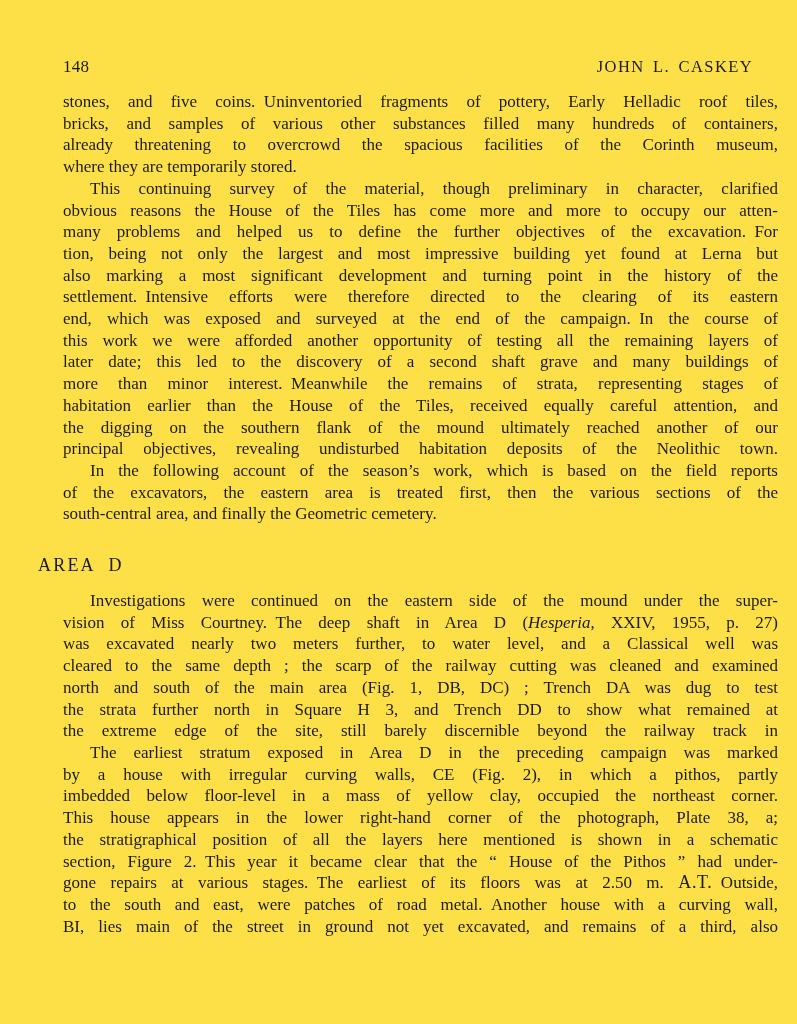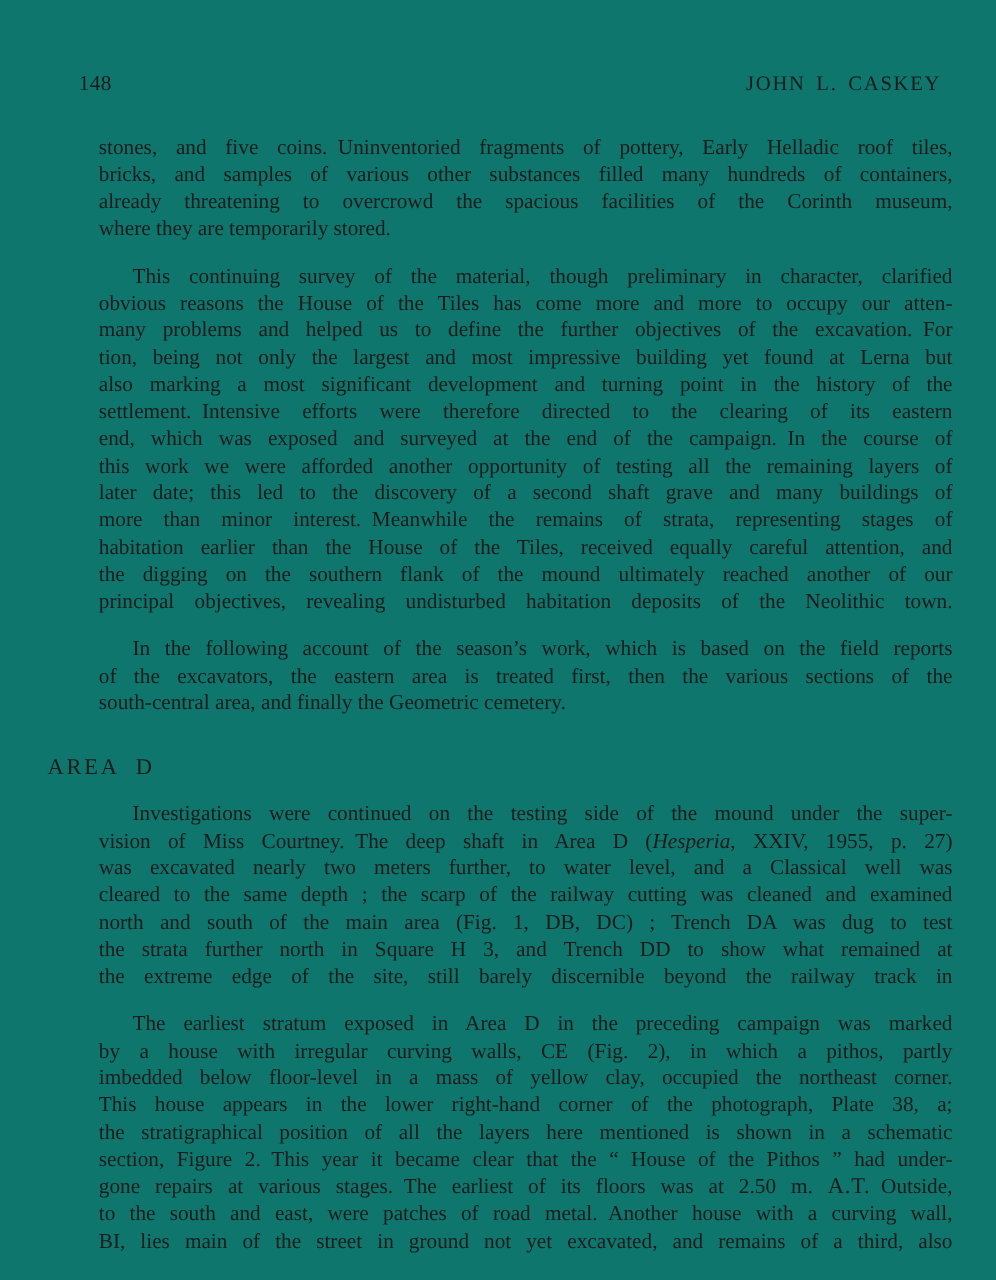--- a/index.html
+++ b/index.html
@@ -4,21 +4,21 @@
 <style>
   html, body {
     margin: 0;
     padding: 0;
     background: #ffffff;
   }
   .page {
     position: relative;
     width: 797px;
     height: 1024px;
-    background: #0f766e;
+    background: #fde047;
     color: #1b1b1b;
     font-family: "Liberation Serif", "DejaVu Serif", serif;
     overflow: hidden;
   }
   .running-header {
     position: absolute;
     top: 57px;
     left: 63px;
     width: 715px;
     height: 22px;
@@ -39,21 +39,21 @@
     letter-spacing: 1.4px;
     word-spacing: 3px;
   }
   .body-text {
     position: absolute;
     top: 91px;
     left: 63px;
     width: 715px;
   }
   .para {
-    margin: 16px;
+    margin: 0;
     padding: 0;
   }
   .line {
     font-size: 17px;
     line-height: 21.7px;
     text-align: justify;
     text-align-last: justify;
     white-space: normal;
   }
   .line.end {
@@ -104,21 +104,21 @@
         <div class="line">the digging on the southern flank of the mound ultimately reached another of our</div>
         <div class="line">principal objectives, revealing undisturbed habitation deposits of the Neolithic town.</div>
       </div>
       <div class="para indent">
         <div class="line">In the following account of the season’s work, which is based on the field reports</div>
         <div class="line">of the excavators, the eastern area is treated first, then the various sections of the</div>
         <div class="line end">south-central area, and finally the Geometric cemetery.</div>
       </div>
       <h2 class="section-heading">AREA D</h2>
       <div class="para indent">
-        <div class="line">Investigations were continued on the testing side of the mound under the super-</div>
+        <div class="line">Investigations were continued on the eastern side of the mound under the super-</div>
         <div class="line"><span>vision of Miss Courtney. The deep shaft in Area D (</span><span class="it">Hesperia</span><span>, XXIV, 1955, p. 27)</span></div>
         <div class="line">was excavated nearly two meters further, to water level, and a Classical well was</div>
         <div class="line">cleared to the same depth ; the scarp of the railway cutting was cleaned and examined</div>
         <div class="line">north and south of the main area (Fig. 1, DB, DC) ; Trench DA was dug to test</div>
         <div class="line">the strata further north in Square H 3, and Trench DD to show what remained at</div>
         <div class="line">the extreme edge of the site, still barely discernible beyond the railway track in</div>
       </div>
       <div class="para indent">
         <div class="line">The earliest stratum exposed in Area D in the preceding campaign was marked</div>
         <div class="line">by a house with irregular curving walls, CE (Fig. 2), in which a pithos, partly</div>

